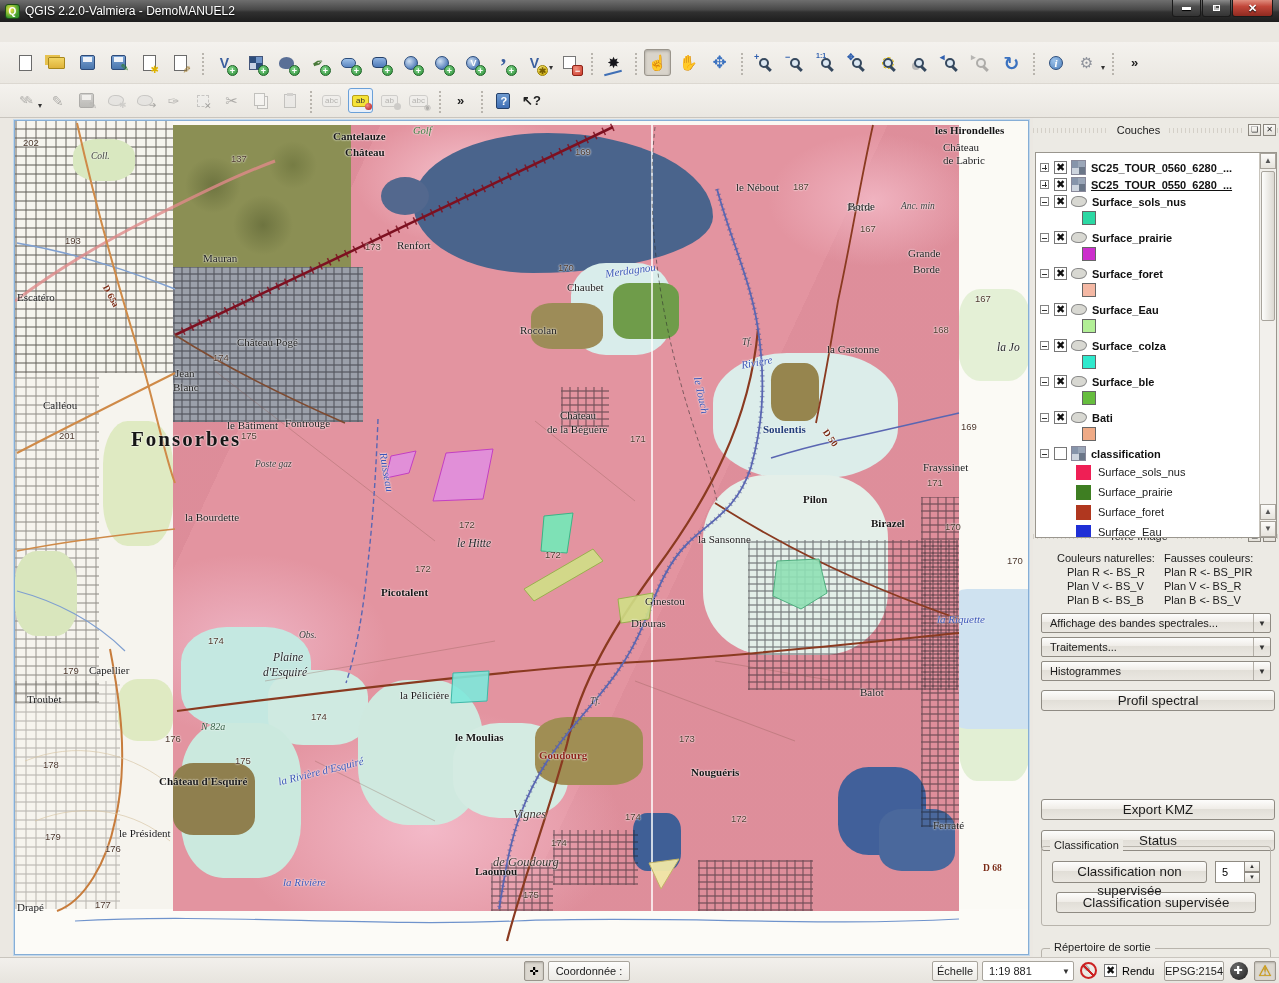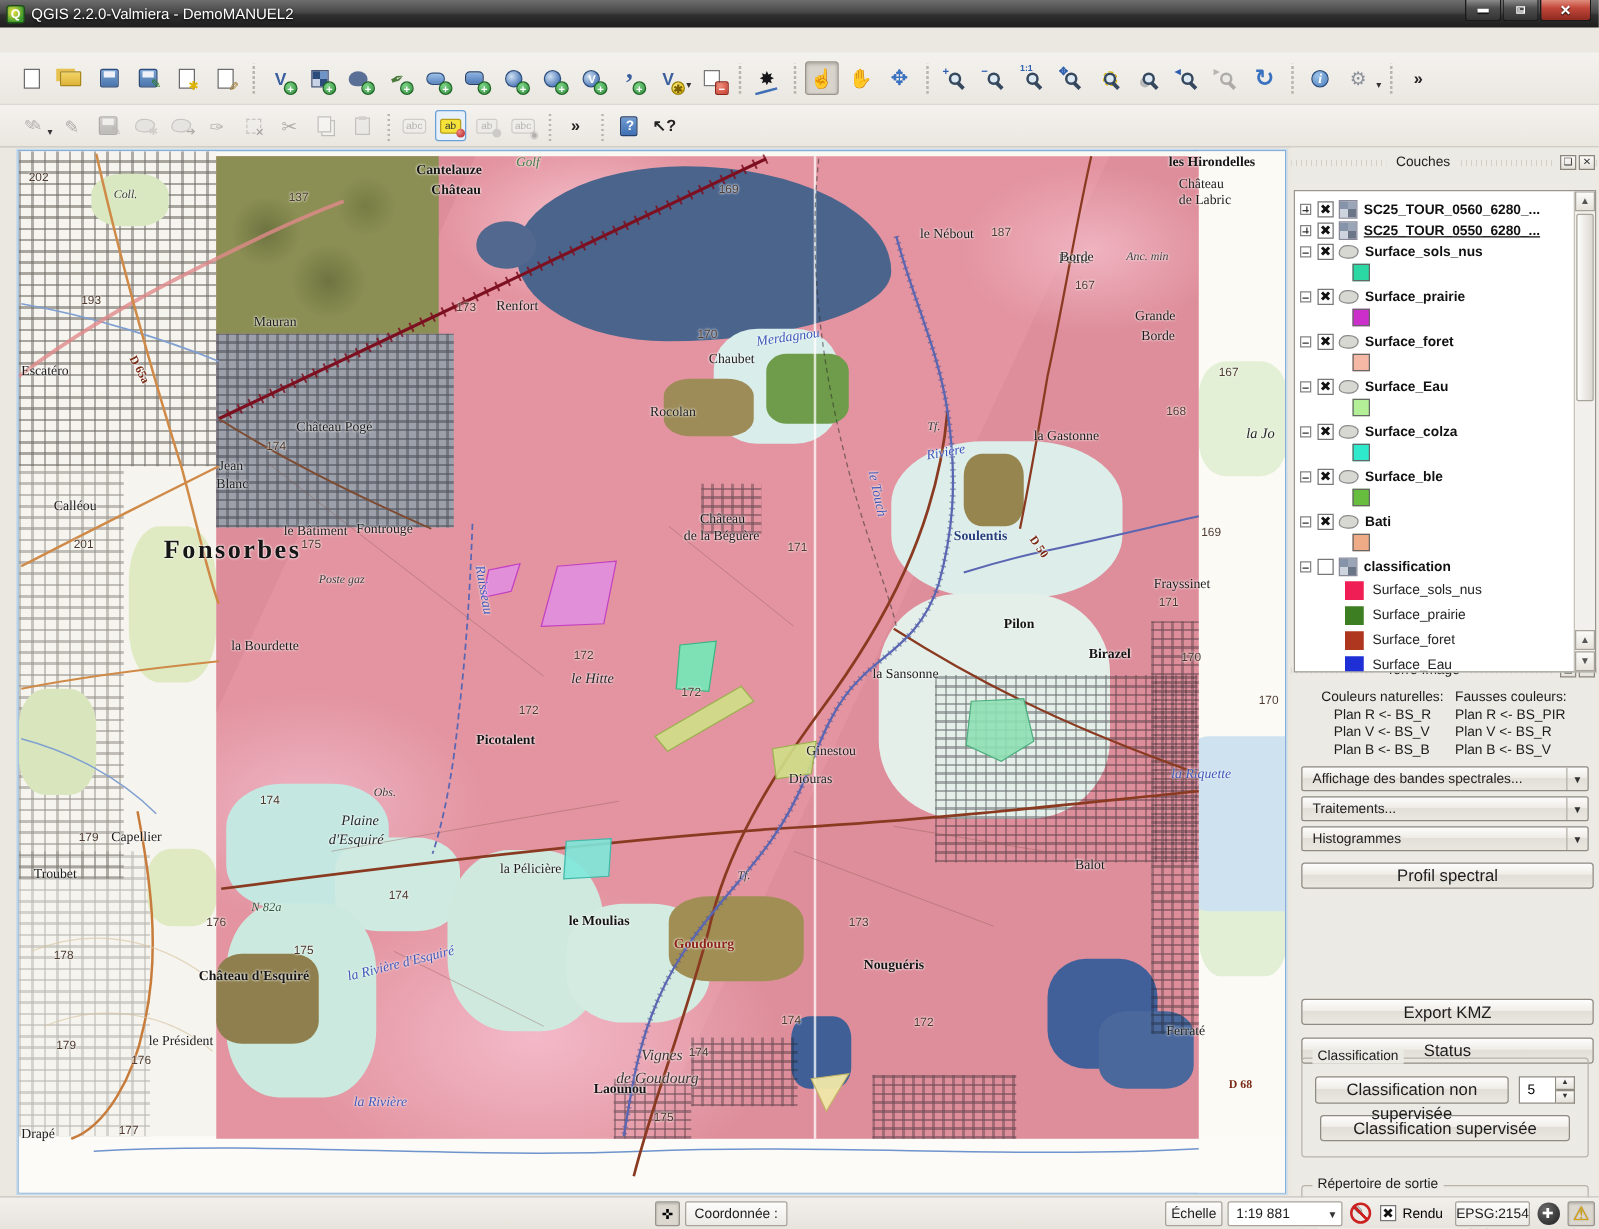--- a/index.html
+++ b/index.html
@@ -579,21 +579,21 @@
         <span class="mlb red" style="left: 524px; top: 628px;">Goudourg</span>
         <span class="mlb i" style="left: 575px; top: 575px;">Tf.</span>
         <span class="mlb pb" style="left: 676px; top: 645px;">Nouguéris</span>
         <span class="mlb e" style="left: 716px; top: 692px;">172</span>
         <span class="mlb e" style="left: 610px; top: 690px;">174</span>
         <span class="mlb pb" style="left: 144px; top: 654px;">Château d'Esquiré</span>
         <span class="mlb p" style="left: 104px; top: 706px;">le Président</span>
         <span class="mlb e" style="left: 90px; top: 722px;">176</span>
         <span class="mlb e" style="left: 30px; top: 710px;">179</span>
         <span class="mlb e" style="left: 28px; top: 638px;">178</span>
-        <span class="mlb ibr" style="left: 498px; top: 716px;">Vignes</span>
+        <span class="mlb ibr" style="left: 498px; top: 686px;">Vignes</span>
         <span class="mlb ibr" style="left: 478px; top: 734px;">de Goudourg</span>
         <span class="mlb e" style="left: 536px; top: 716px;">174</span>
         <span class="mlb pb" style="left: 460px; top: 744px;">Laounou</span>
         <span class="mlb e" style="left: 508px; top: 768px;">175</span>
         <span class="mlb h" style="left: 268px; top: 755px;">la Rivière</span>
         <span class="mlb e" style="left: 80px; top: 778px;">177</span>
         <span class="mlb p" style="left: 2px; top: 780px;">Drapé</span>
         <span class="mlb p" style="left: 918px; top: 698px;">Ferraté</span>
         <span class="mlb rd" style="left: 968px; top: 742px;">D 68</span>
         <span class="mlb ib" style="left: 982px; top: 220px;">la Jo</span>

